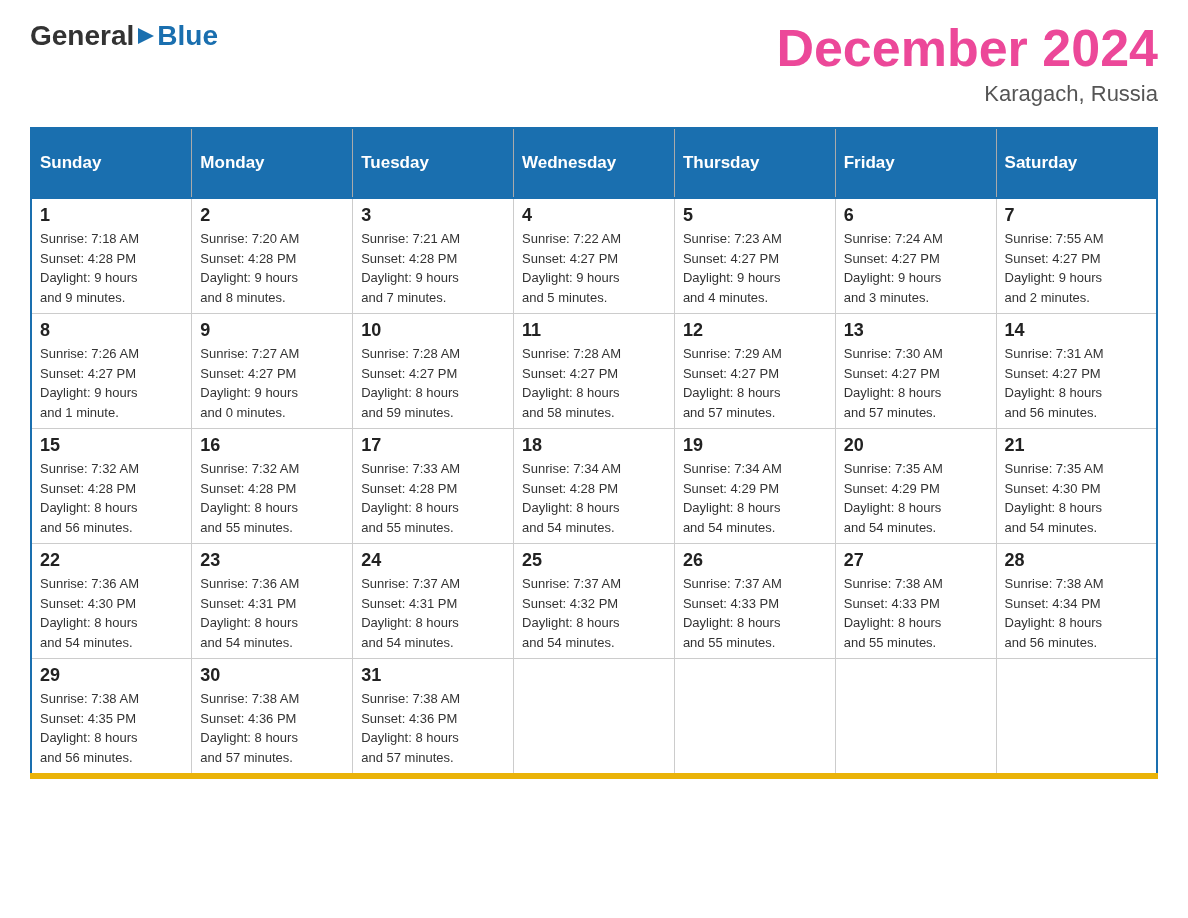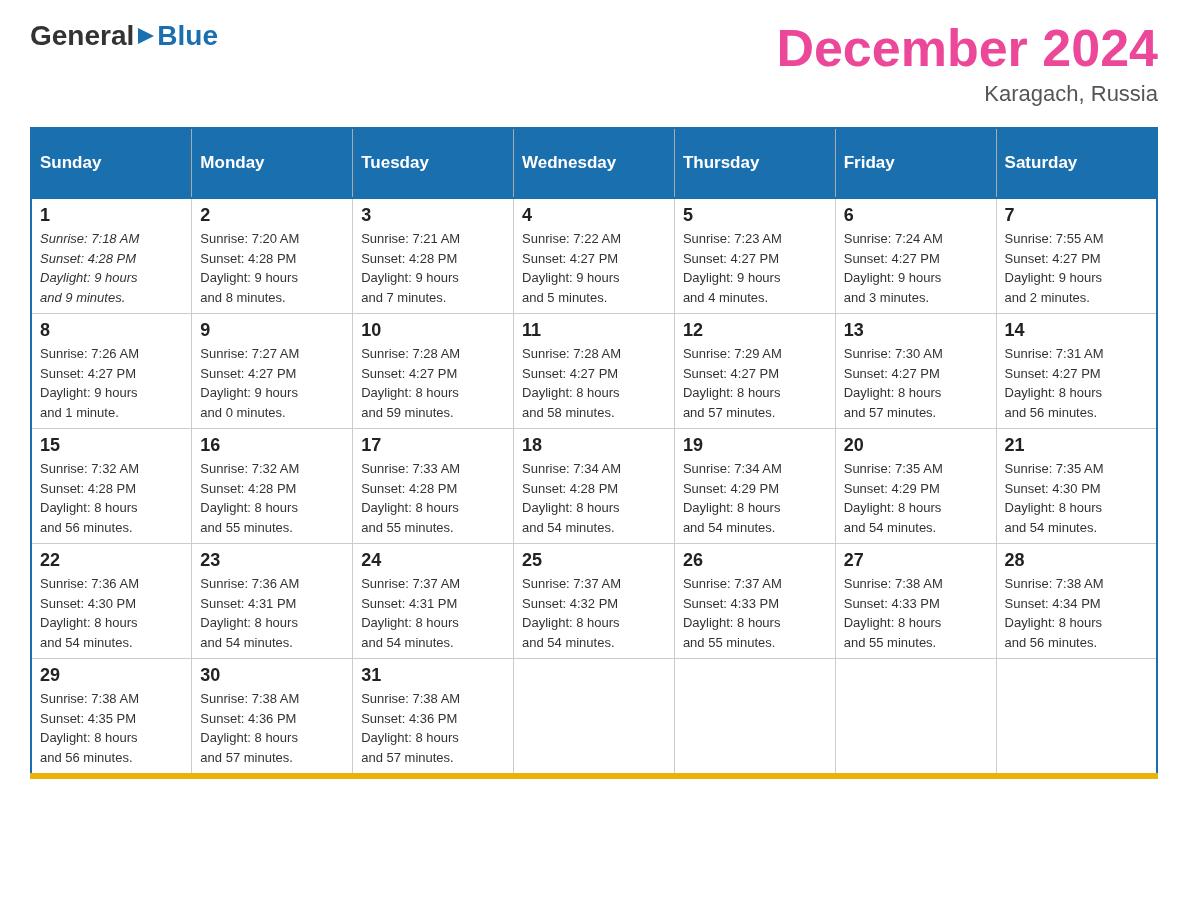--- a/index.html
+++ b/index.html
@@ -121,21 +121,21 @@
       <th>Wednesday</th>
       <th>Thursday</th>
       <th>Friday</th>
       <th>Saturday</th>
     </tr>
   </thead>
   <tbody id="calendar-body">
   <tr>
         <td>
           <span class="day-num">1</span>
-          <div class="day-info" style="white-space: pre-line; font-style: italic;">Sunrise: 7:18 AM
+          <div class="day-info" style="white-space: pre-line;">Sunrise: 7:18 AM
 Sunset: 4:28 PM
 Daylight: 9 hours
 and 9 minutes.</div>
         </td>
         <td>
           <span class="day-num">2</span>
           <div class="day-info" style="white-space: pre-line;">Sunrise: 7:20 AM
 Sunset: 4:28 PM
 Daylight: 9 hours
 and 8 minutes.</div>

